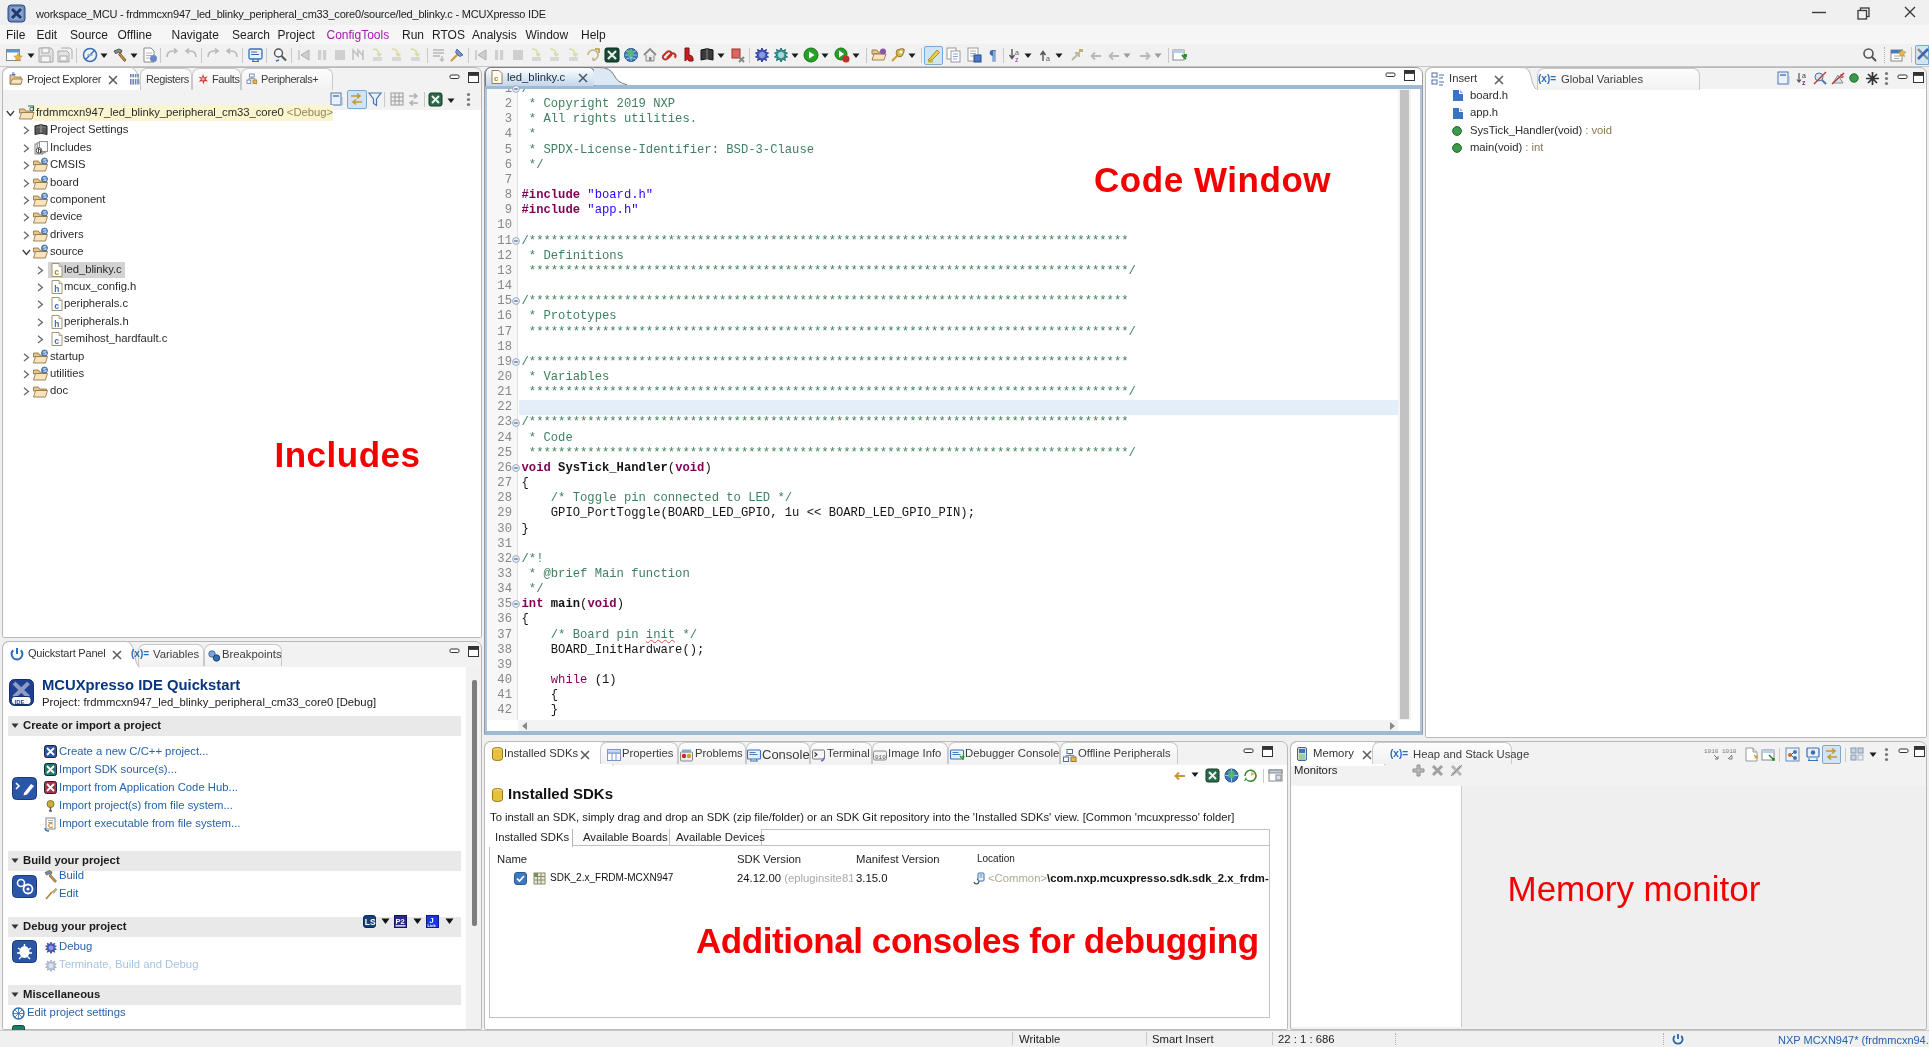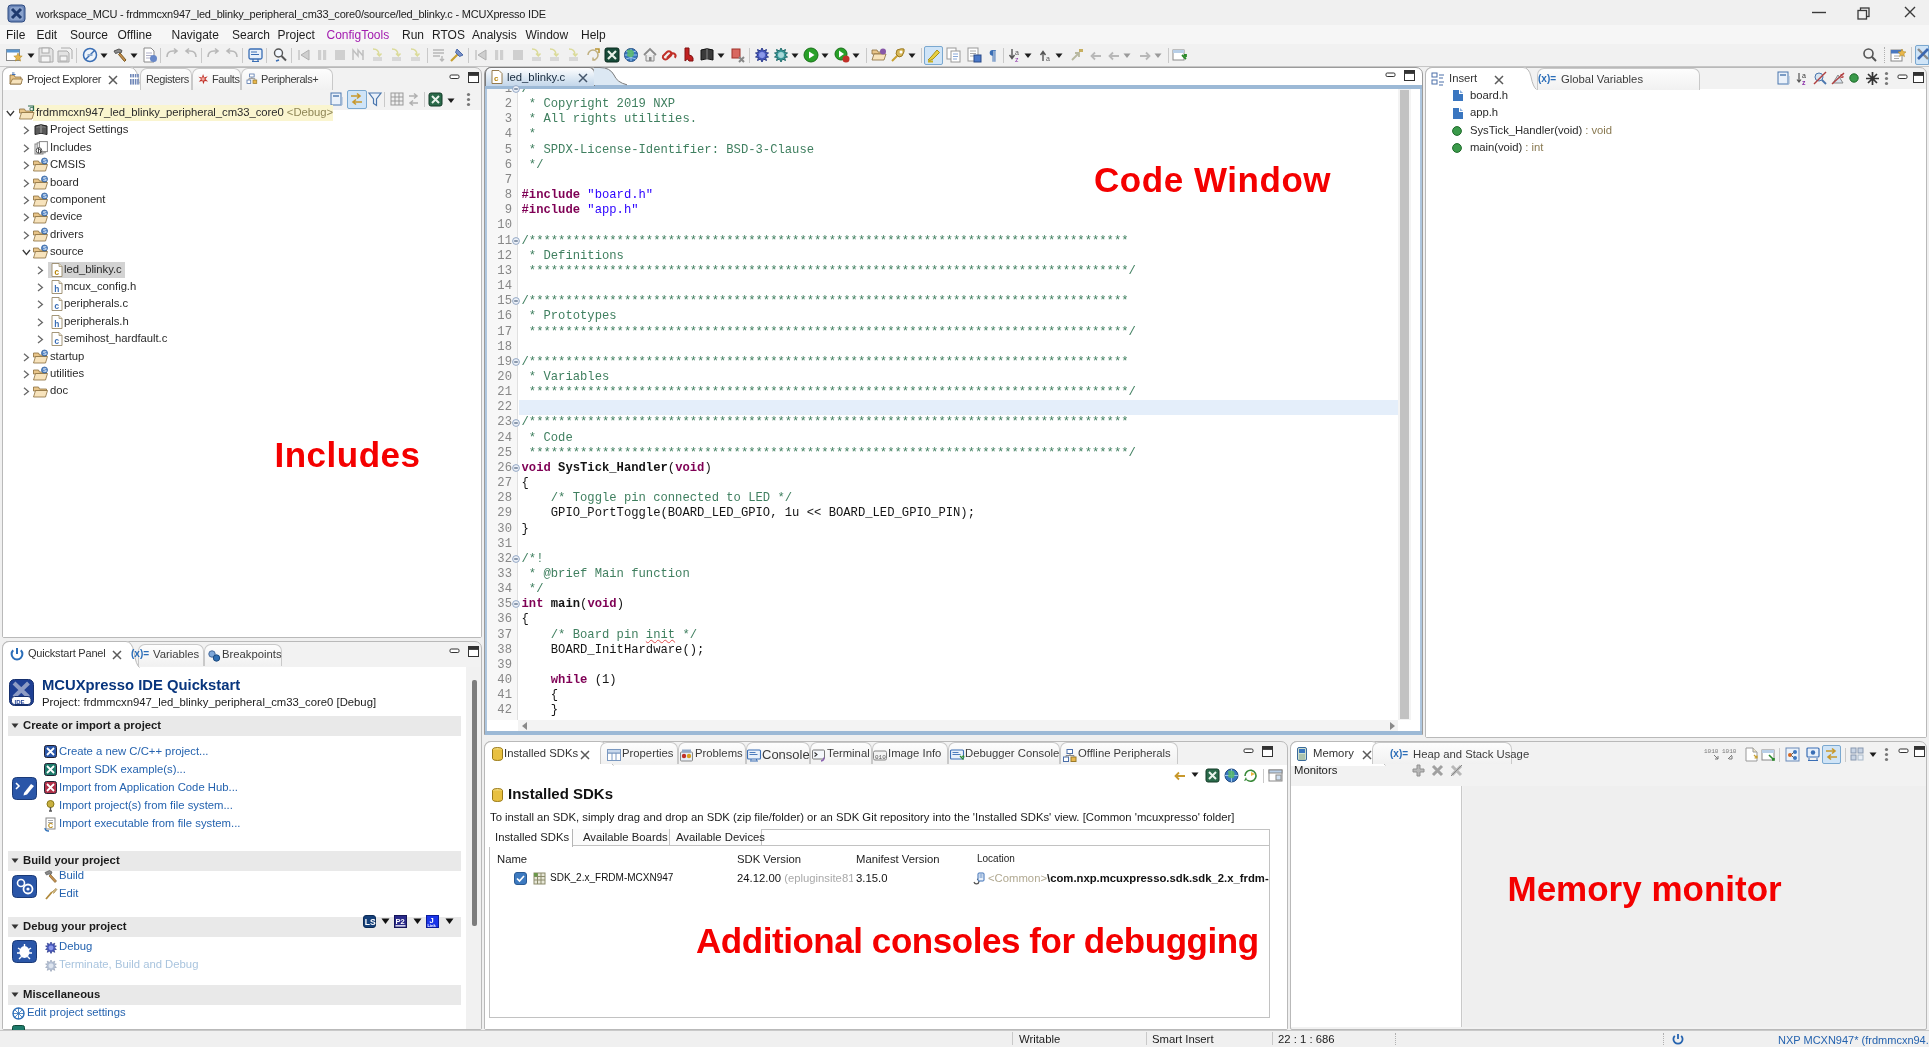--- a/index.html
+++ b/index.html
@@ -657,21 +657,21 @@
   </svg>
 <svg style="left:44px;top:745px" width="14" height="14">
     <rect x="0.5" y="0.5" width="12" height="12" rx="2" fill="#2a56a8" stroke="#223"></rect>
               <path d="M3 3 L10 10 M10 3 L3 10" stroke="#fff" stroke-width="1.8"></path>
   </svg>
 <div class="tx link" style="left:59px;top:745px">Create a new C/C++ project...</div>
 <svg style="left:44px;top:763px" width="14" height="14">
     <rect x="0.5" y="0.5" width="12" height="12" rx="2" fill="#1e7a6a" stroke="#223"></rect>
               <path d="M3 3 L10 10 M10 3 L3 10" stroke="#fff" stroke-width="1.8"></path>
   </svg>
-<div class="tx link" style="left:59px;top:763px">Import SDK example(s)...</div>
+<div class="tx link" style="left:59px;top:763px">Import SDK source(s)...</div>
 <svg style="left:44px;top:781px" width="14" height="14">
     <rect x="0.5" y="0.5" width="12" height="12" rx="2" fill="#b03048" stroke="#223"></rect>
               <path d="M3 3 L10 10 M10 3 L3 10" stroke="#fff" stroke-width="1.8"></path>
   </svg>
 <div class="tx link" style="left:59px;top:781px">Import from Application Code Hub...</div>
 <svg style="left:44px;top:799px" width="14" height="14">
     <circle cx="6.5" cy="5" r="3.5" fill="#c8b040" stroke="#887818"></circle>
     <path d="M6.5 8 v4 M5 12 h3" stroke="#555" stroke-width="1.4"></path>
   </svg>
 <div class="tx link" style="left:59px;top:799px">Import project(s) from file system...</div>
@@ -870,21 +870,21 @@
 }
 
 <span style="color:#3f7f5f">/*!</span>
 <span style="color:#3f7f5f"> * @brief Main function</span>
 <span style="color:#3f7f5f"> */</span>
 <span style="color:#7f0055;font-weight:bold">int</span> <span style="font-weight:bold">main</span>(<span style="color:#7f0055;font-weight:bold">void</span>)
 {
     <span style="color:#3f7f5f">/* Board pin <span style="text-decoration:underline wavy #e05050 1px;text-underline-offset:1px">init</span> */</span>
     BOARD_InitHardware();
 
-    <span style="color:#7f0055;font-weight:bold">while</span> (1)
+    <span style="color:#7f0055;font-weight:normal">while</span> (1)
     {
     }</pre>
   </div>
 <div class="abs" style="left:1398px;top:89px;width:13px;height:631px;background:#f3f3f3"></div>
 <div class="abs" style="left:1400px;top:90px;width:9px;height:629px;background:#c2c2c2"></div>
 <div class="abs" style="left:518px;top:720px;width:880px;height:11px;background:#f3f3f3"></div>
 <svg style="left:521px;top:722px" width="8" height="8">
     <path d="M6 0 L1 4 L6 8 Z" fill="#8a8a8a"></path>
   </svg>
 <svg style="left:1388px;top:722px" width="8" height="8">
@@ -1207,12 +1207,12 @@
 <div class="abs" style="left:1395px;top:1033px;width:1px;height:12px;border-left:1px dotted #b0b0b0"></div>
 <div class="abs" style="left:1663px;top:1033px;width:1px;height:12px;border-left:1px dotted #b0b0b0"></div>
 <svg style="left:1672px;top:1033px" width="12" height="12">
     <path d="M6 1 V6" stroke="#2563af" stroke-width="1.8"></path>
     <path d="M2.8 2.8 A4.6 4.6 0 1 0 9.2 2.8" stroke="#2563af" stroke-width="1.8" fill="none"></path>
   </svg>
 <div class="tx" style="left:1778px;top:1034px;font-size:11px;color:#2563af">NXP MCXN947* (frdmmcxn94...m33_core0)</div>
 <div class="tx" style="left:1094px;top:159.5px;letter-spacing:0.55px;font-size:35px;font-weight:bold;color:#f40000">Code Window</div>
 <div class="tx" style="left:274.5px;top:434.5px;letter-spacing:0.5px;font-size:35px;font-weight:bold;color:#f40000">Includes</div>
 <div class="tx" style="left:696px;top:921px;letter-spacing:-0.45px;font-size:35px;font-weight:bold;color:#f40000">Additional consoles for debugging</div>
-<div class="tx" style="left:1507.5px;top:868.5px;font-size:35px;font-weight:bold;color:#f40000">Memory monitor</div>
+<div class="tx" style="left:1507.5px;top:868.5px;font-size:35px;font-weight:normal;color:#f40000">Memory monitor</div>
 </body></html>

